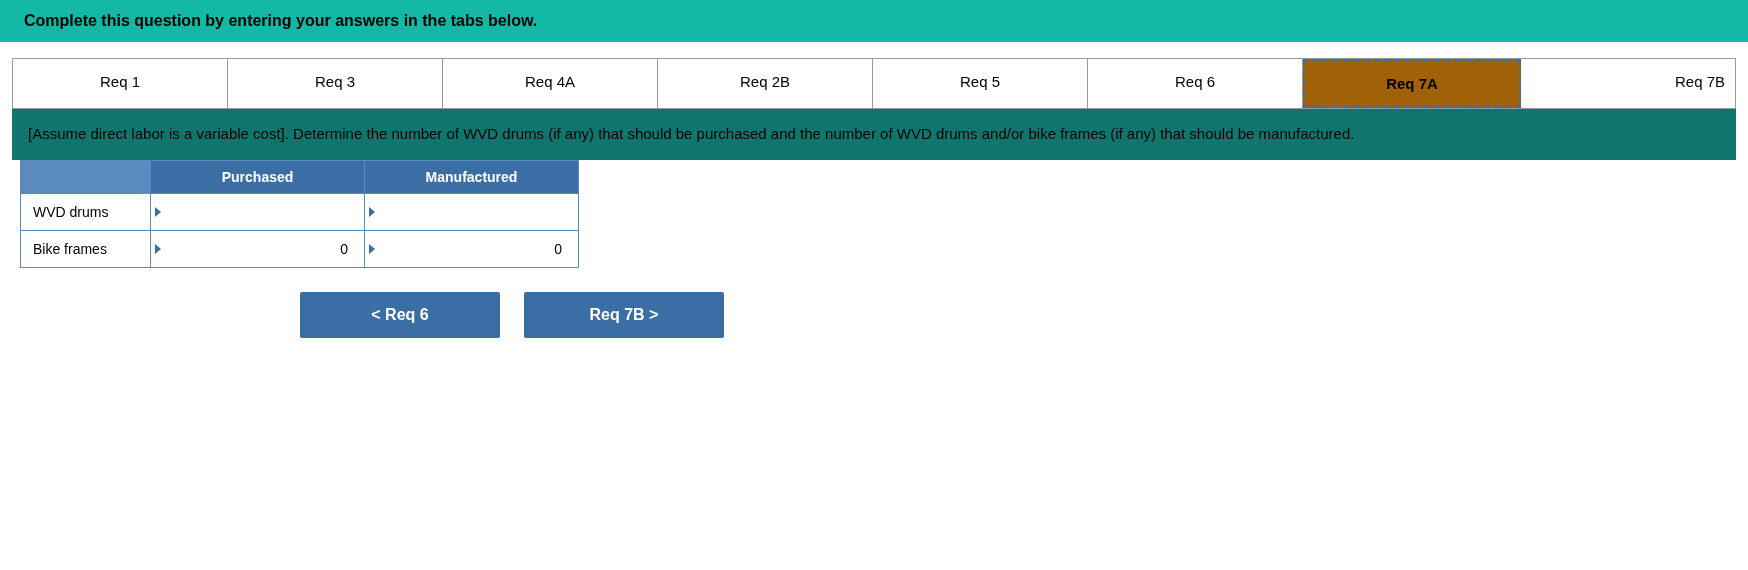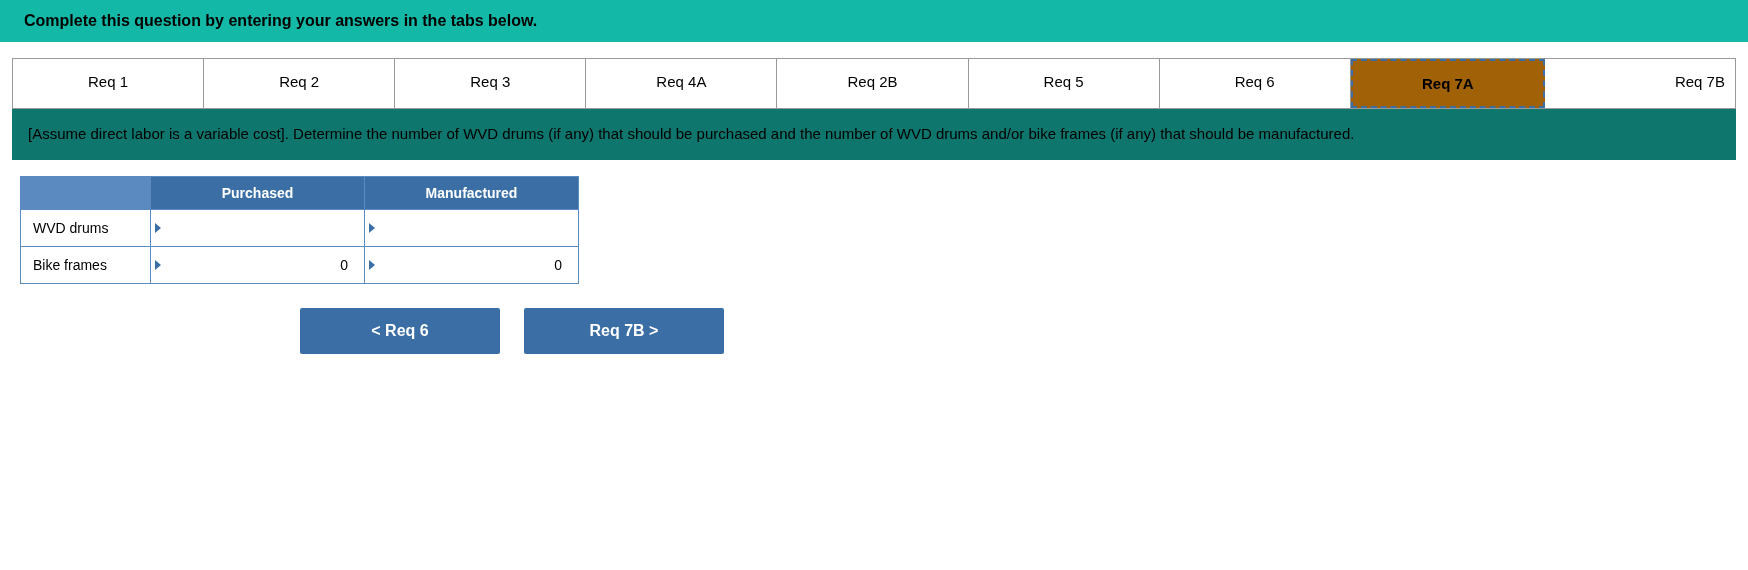--- a/index.html
+++ b/index.html
@@ -47,21 +47,21 @@
 
     .instruction-box {
       background: #0f766e;
       margin: 0 12px;
       padding: 14px 16px;
       font-size: 15px;
       line-height: 1.5;
     }
 
     .content-area {
-      padding: 16px 20px;
+      padding: 0 20px;
     }
 
     .data-table {
       border-collapse: collapse;
       margin-bottom: 24px;
     }
 
     .data-table th, .data-table td {
       border: 1px solid #5a8abf;
       padding: 8px 12px;
@@ -144,23 +144,20 @@
 </head>
 <body>
 
 <div class="header-bar">
   <span>Complete this question by entering your answers in the tabs below.</span>
 </div>
 
 <div class="tabs-container">
   <div class="tab">
     <span>Req 1</span>
-  </div>
-  <div class="tab">
-    <span>Req 2</span>
   </div>
   <div class="tab">
     <span>Req 3</span>
   </div>
   <div class="tab">
     <span>Req 4A</span>
   </div>
   <div class="tab">
     <span>Req 2B</span>
   </div>

